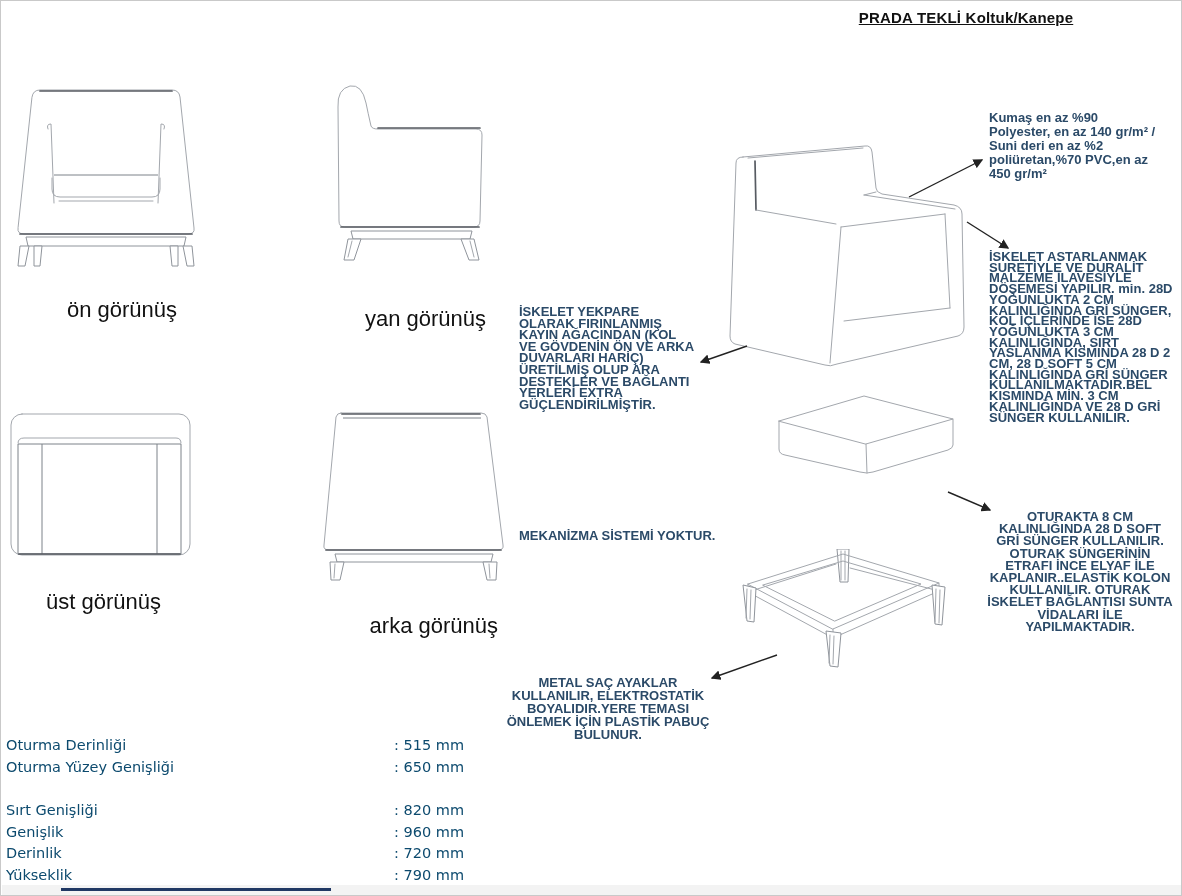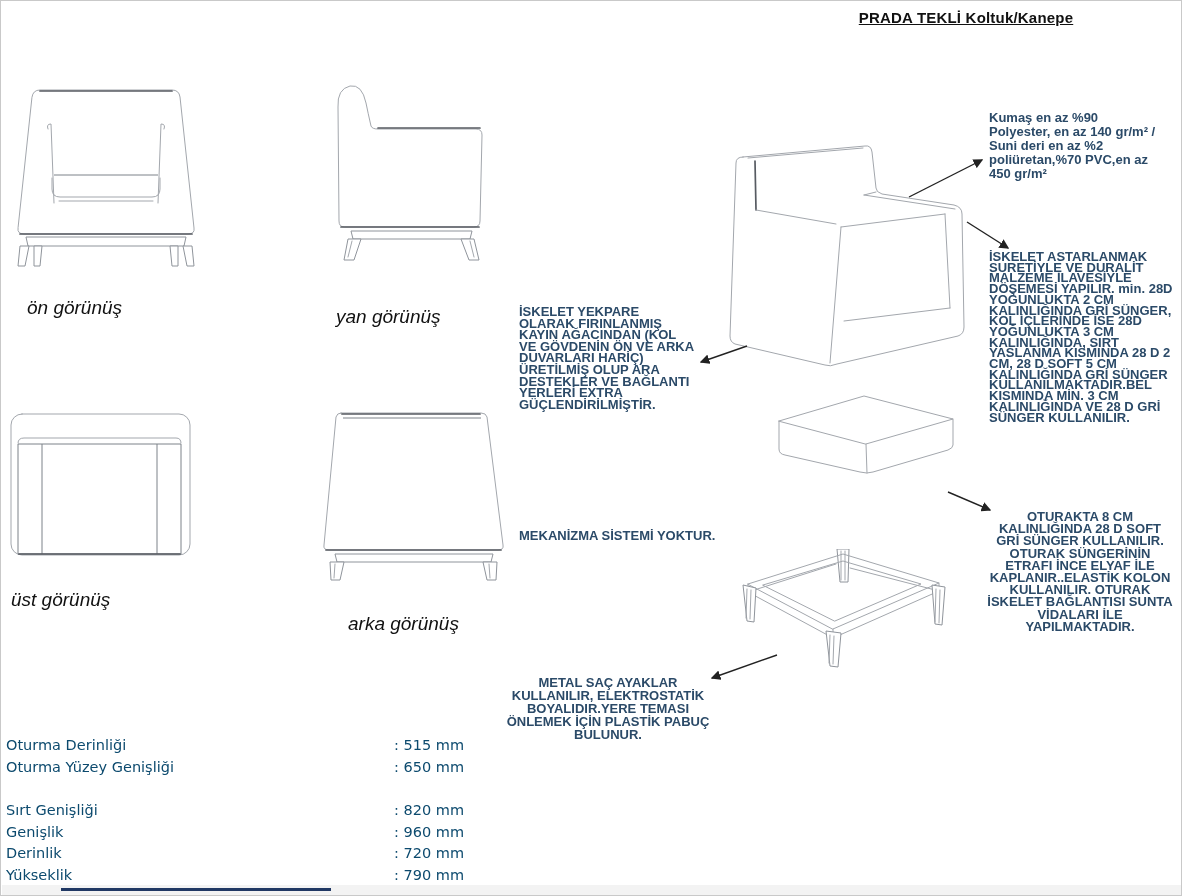--- a/index.html
+++ b/index.html
@@ -13,21 +13,21 @@
   .ln{fill:none;stroke:#a3a7ad;stroke-width:1;stroke-linejoin:round;stroke-linecap:round;}
   .lnm{fill:none;stroke:#7d8289;stroke-width:1;stroke-linejoin:round;}
   .lnd{fill:none;stroke:#575b62;stroke-width:1.7;stroke-linecap:round;}
   .lnf{fill:#ffffff;stroke:#8f949b;stroke-width:1;stroke-linejoin:round;}
   
   #title{
     top:8px;left:856px;width:218px;text-align:center;
     font-size:15px;font-weight:700;text-decoration:underline;color:#111;
     letter-spacing:.2px;white-space:nowrap;
   }
-  .view-label{font-size:19px;color:#111;text-align:left;width:150px;font-style:italic;}
+  .view-label{font-size:22px;color:#111;text-align:right;width:150px;}
   .anno{
     font-size:13px;line-height:11px;font-weight:700;color:#2b4a68;
   }
   .anno.center{text-align:center;margin-top:16px;}
   #anno-fabric{top:110px;left:988px;width:174px;line-height:14px;}
   #anno-upholstery{top:251px;left:988px;width:194px;line-height:10.7px;}
   #anno-wood{top:305px;left:518px;width:176px;line-height:11.6px;}
   #anno-mech{top:529px;left:518px;width:220px;}
   #anno-seat{top:494px;left:986px;width:186px;line-height:12.2px;}
   #anno-legs{top:659px;left:504px;width:206px;line-height:13px;}

